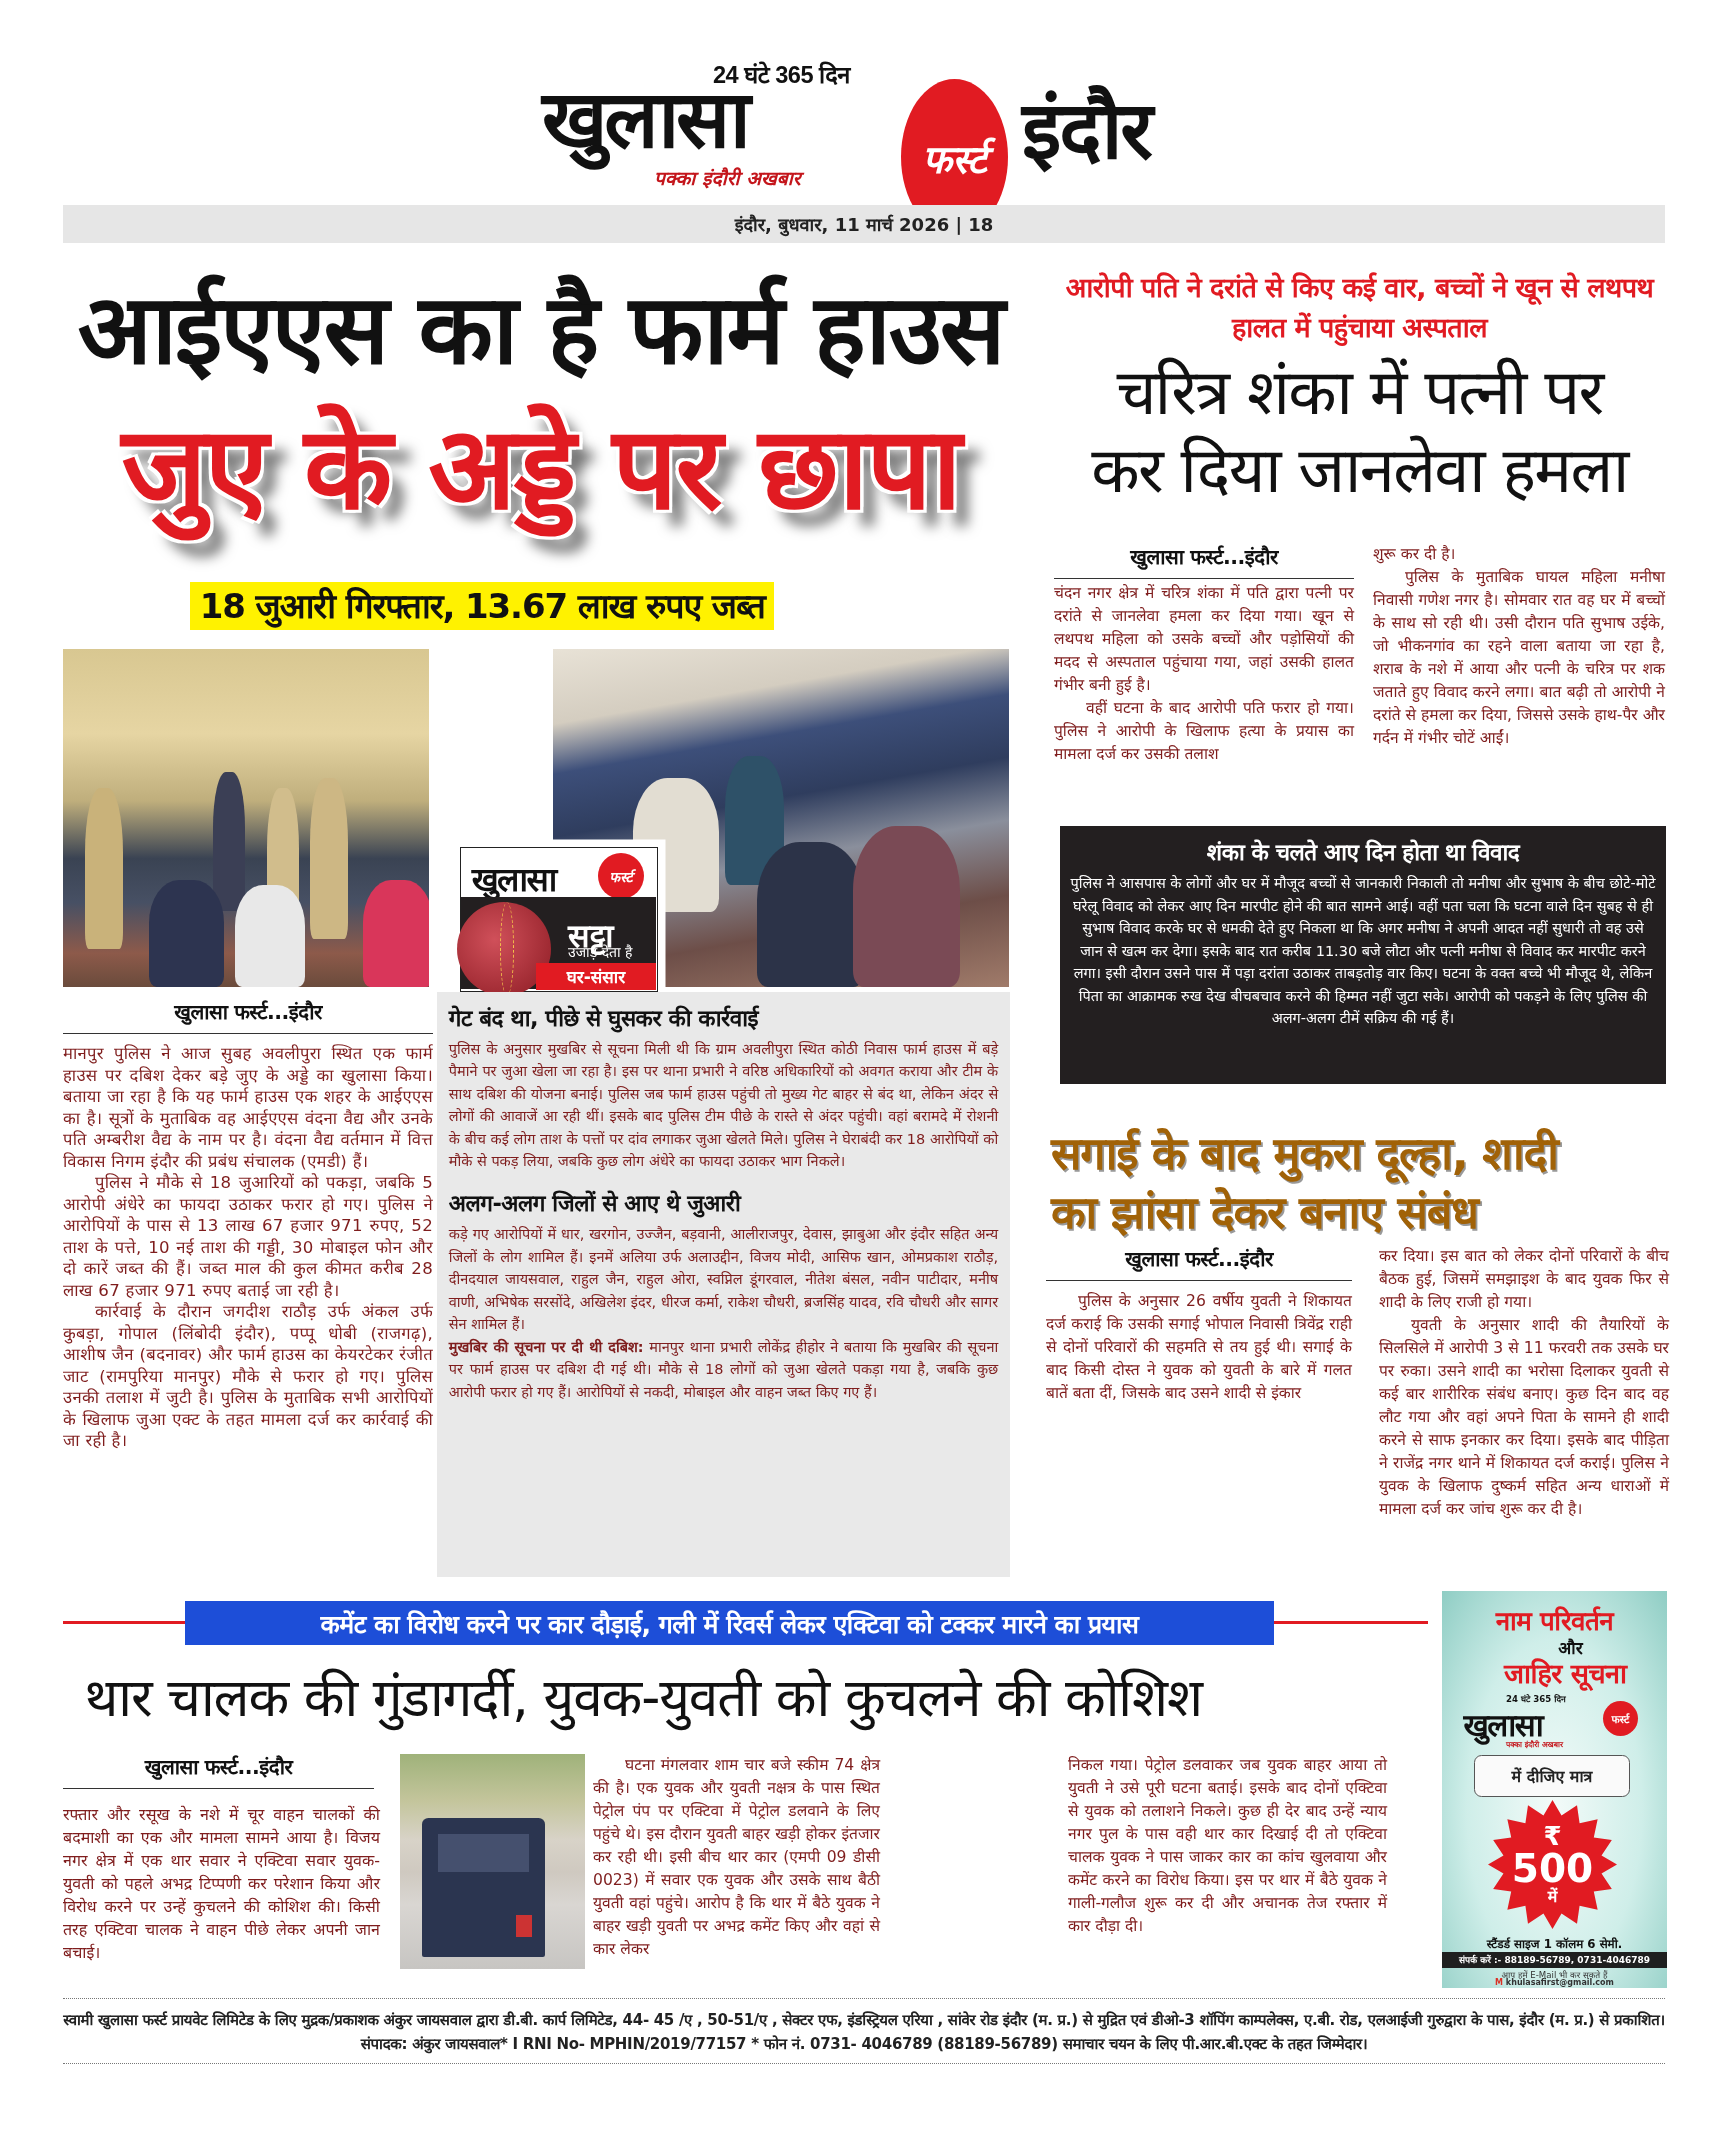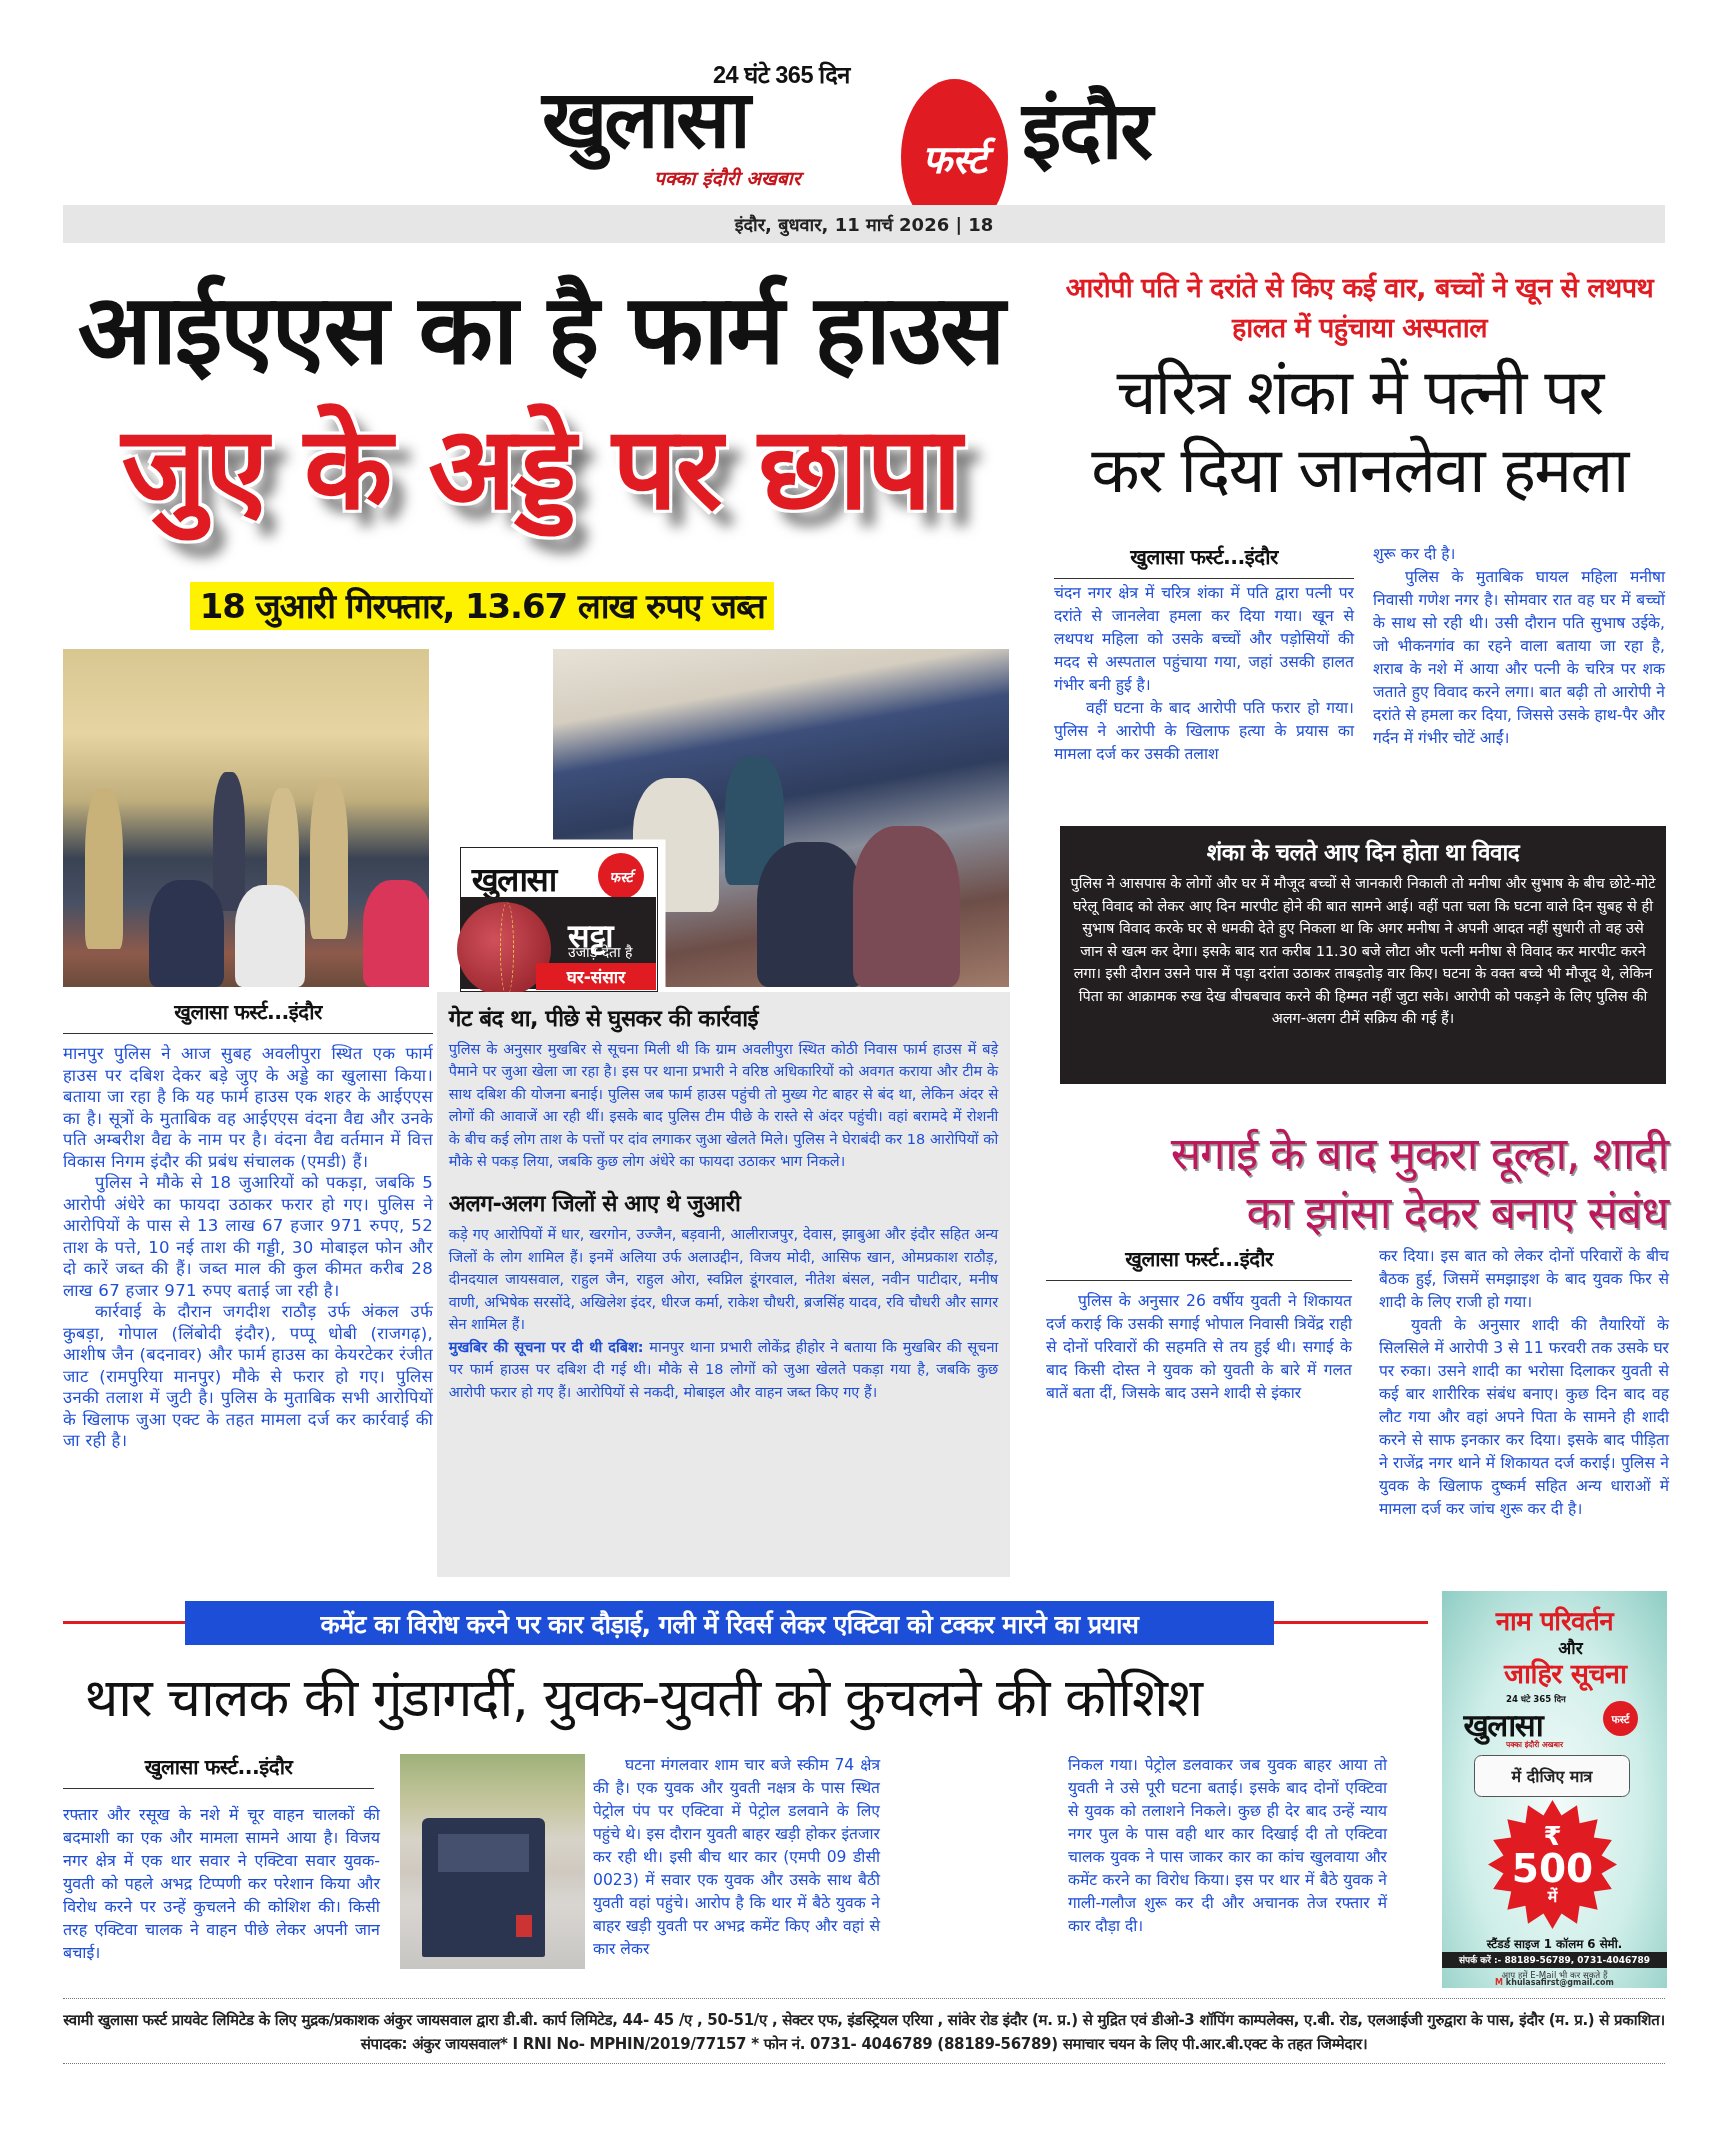--- a/index.html
+++ b/index.html
@@ -34,21 +34,21 @@
   .satta-brand { position: absolute; left: 10.7px; top: 7.5px; font-size: 33px; font-weight: bold; color: #111; letter-spacing: -1.6px; }
   .satta-dot { position: absolute; left: 137px; top: 5.4px; width: 46px; height: 46px; border-radius: 50%; background: #e11b22; color: #fff; font-size: 14px; font-weight: bold; display: flex; align-items: center; justify-content: center; font-style: italic; }
   .satta-dark { position: absolute; left: 0; top: 49px; width: 195px; height: 92px; background: #231f20; }
   .satta-ball { position: absolute; left: -4.3px; top: 54px; width: 94px; height: 94px; border-radius: 50%; background: radial-gradient(circle at 40% 40%, #d0505a, #8b1a22); }
   .satta-ball::after { content: ""; position: absolute; left: 43px; top: 0; width: 11.8px; height: 94px; border-left: 1.6px dashed #f4c34a; border-right: 1.6px dashed #f4c34a; border-radius: 50%; }
   .satta-word { position: absolute; left: 107px; top: 65px; font-size: 32px; font-weight: bold; color: #fff; }
   .satta-line { position: absolute; left: 107px; top: 94px; font-size: 14px; color: #fff; }
   .satta-red { position: absolute; left: 75px; top: 115px; width: 120px; height: 27px; background: #e11b22; color: #fff; font-size: 17px; font-weight: bold; display: flex; align-items: center; justify-content: center; }
 
   .byline { font-size: 20.4px; font-weight: bold; color: #111; text-align: center; padding-bottom: 7.5px; border-bottom: 1.1px solid #333; letter-spacing: -0.5px; }
-  .body-text { font-size: 16.6px; line-height: 23.6px; color: #1d4ed8; text-align: justify; }
+  .body-text { font-size: 16.6px; line-height: 23.6px; color: #7f1d1d; text-align: justify; }
   .body-text p { text-indent: 0; }
   .body-text p.indent { text-indent: 32px; }
 
   .lead-left { left: 63px; top: 997px; width: 370px; }
   .lead-left .body-text { font-size: 16.6px; line-height: 21.5px; letter-spacing: 0.3px; margin-top: 9.7px; }
 
   .gray-box { left: 437px; top: 992px; width: 573px; height: 585px; background: #e9e9e9; padding: 7.5px 11.8px; }
   .gray-box h3 { font-size: 22.5px; font-weight: bold; color: #111; margin: 2.1px 0 5.4px; letter-spacing: -0.5px; }
   .gray-box .body-text { font-size: 14.5px; line-height: 22.5px; }
   .gray-box .gap { height: 11.8px; }
@@ -59,21 +59,21 @@
   .hl-right1 { left: 1051px; top: 354px; width: 617px; text-align: center; font-size: 63px; color: #111; line-height: 78px; letter-spacing: -1.6px; }
   .rc-byline { left: 1054px; top: 542px; width: 300px; }
   .rc-col1 { left: 1054px; top: 582px; width: 300px; }
   .rc-col2 { left: 1373px; top: 543px; width: 292px; }
   .rc-col1 .body-text, .rc-col2 .body-text { font-size: 15.6px; line-height: 23px; }
 
   .black-box { left: 1060px; top: 826px; width: 606px; height: 258px; background: #231f20; color: #fff; padding: 9.7px 9.7px; text-align: center; }
   .black-box h3 { font-size: 22.5px; font-weight: bold; margin-bottom: 5.4px; letter-spacing: -0.5px; }
   .black-box p { font-size: 14.5px; line-height: 22.5px; }
 
-  .hl-right2 { left: 1051px; top: 1124px; width: 617px; text-align: right; font-size: 45px; font-weight: normal; color: #be185d; line-height: 59px; letter-spacing: -1.1px; text-shadow: 1.6px 1.6px 0 #999; }
+  .hl-right2 { left: 1051px; top: 1124px; width: 617px; text-align: left; font-size: 45px; font-weight: bold; color: #a16207; line-height: 59px; letter-spacing: -1.1px; text-shadow: 1.6px 1.6px 0 #999; }
   .rc2-byline { left: 1046px; top: 1244px; width: 306px; }
   .rc2-col1 { left: 1046px; top: 1290px; width: 306px; }
   .rc2-col2 { left: 1379px; top: 1245px; width: 290px; }
   .rc2-col1 .body-text, .rc2-col2 .body-text { font-size: 15.6px; line-height: 23px; }
 
   
   .banner-line { left: 63px; top: 1621px; width: 1365px; height: 3.2px; background: #e11b22; }
   .banner { left: 185px; top: 1601px; width: 1089px; height: 44px; background: #1d4ed8; color: #fff; font-size: 25px; font-weight: bold; display: flex; align-items: center; justify-content: center; letter-spacing: -0.5px; }
   .hl-thar { left: 63px; top: 1660px; width: 1373px; font-size: 53px; color: #111; line-height: 75px; letter-spacing: -1.1px; padding-left: 21.5px; }
 

